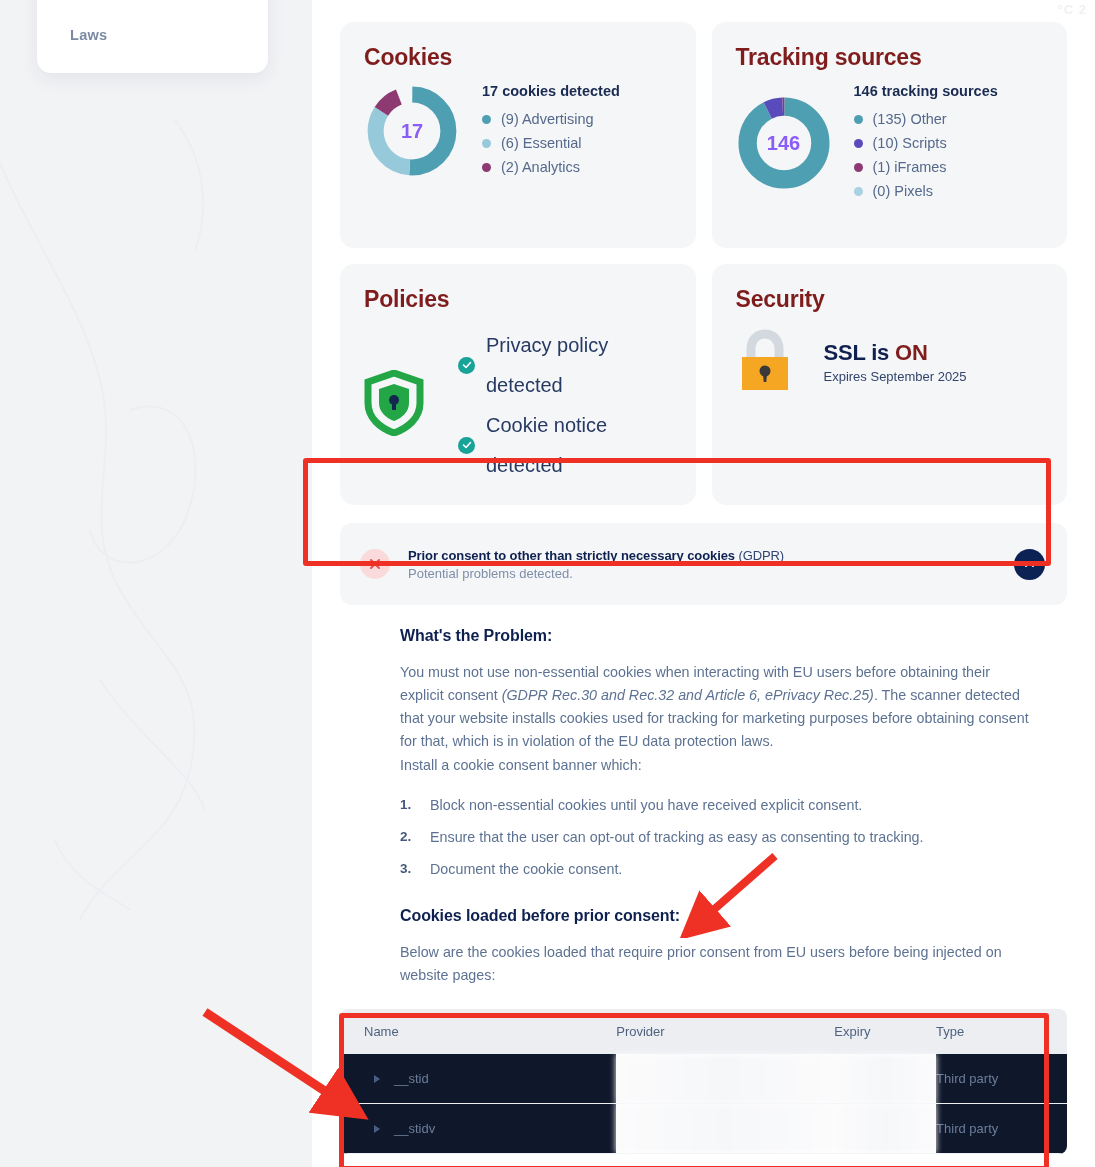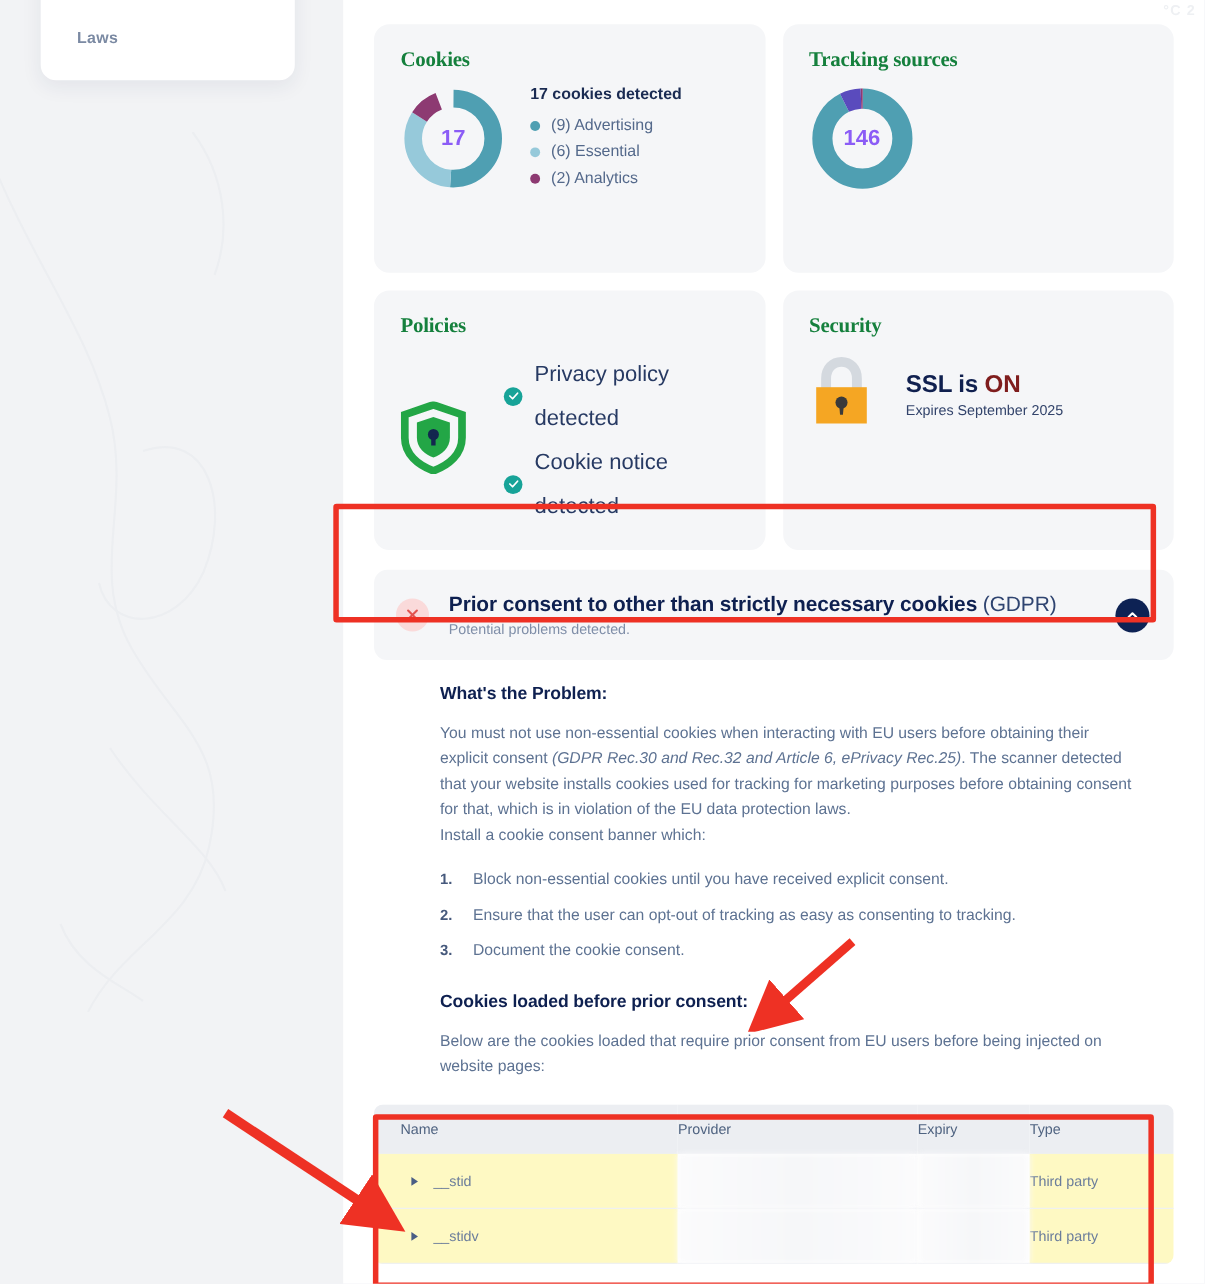--- a/index.html
+++ b/index.html
@@ -45,23 +45,22 @@
   
   .cards-grid {
     display: grid; grid-template-columns: 1fr 1fr; gap: 16px;
   }
   .sum-card {
     background: #f5f6f8; border-radius: 14px; padding: 22px 24px 20px 24px;
     min-height: 226px;
   }
   .sum-card.short { min-height: 181px; }
   .sum-card h2 {
-    font-size: 19px; font-weight: 800; color: #15803d; letter-spacing: -.2px;
+    font-size: 23px; font-weight: 800; color: #7f1d1d; letter-spacing: -.2px;
     margin-bottom: 6px;
-    font-family: Liberation Serif, serif;
   }
   .card-body { display: flex; align-items: center; gap: 22px; margin-top: 12px; }
   .donut-wrap { position: relative; width: 96px; height: 96px; flex: 0 0 96px; }
   .donut-wrap .donut-num {
     position: absolute; inset: 0; display: flex; align-items: center; justify-content: center;
     font-size: 20px; font-weight: 800; color: #8b5cf6;
   }
   .legend-title {
     font-size: 14.5px; font-weight: 700; color: #1a2b52; margin-bottom: 9px;
   }
@@ -93,21 +92,21 @@
   .alert-wrap { margin-top: 18px; }
   .alert-banner {
     background: #f5f6f8; border-radius: 12px; height: 82px;
     display: flex; align-items: center; padding: 0 22px 0 20px; gap: 18px;
   }
   .x-badge {
     width: 30px; height: 30px; border-radius: 50%; background: #fadada;
     display: flex; align-items: center; justify-content: center; flex: 0 0 30px;
   }
   .alert-texts { flex: 1; }
-  .alert-title { font-size: 19px; font-weight: 800; color: #0e2050; letter-spacing: -.1px; }
+  .alert-title { font-size: 13px; font-weight: 800; color: #0e2050; letter-spacing: -.1px; }
   .alert-title .law { font-weight: 400; color: #2f4470; }
   .alert-sub { font-size: 13px; color: #7f8ea8; margin-top: 3px; }
   .collapse-btn {
     width: 31px; height: 31px; border-radius: 50%; background: #0d2254;
     display: flex; align-items: center; justify-content: center; flex: 0 0 31px;
     border: none; cursor: pointer;
   }
 
   
   .detail { padding: 22px 33px 0 60px; }
@@ -126,21 +125,21 @@
   .step-text { font-size: 14.3px; color: #5d7292; }
 
   
   .tbl-wrap { margin-top: 22px; border-radius: 8px; overflow: hidden; }
   table { width: 100%; border-collapse: collapse; }
   thead th {
     background: #eceef2; text-align: left; font-size: 13px; font-weight: 500;
     color: #4f6381; padding: 15px 0 15px 0; border: none;
   }
   tbody td {
-    font-size: 13px; color: #6b7d9b; padding: 17px 0; background: #fef9c3;
+    font-size: 13px; color: #6b7d9b; padding: 17px 0; background: #0f172a;
     border-bottom: 1px solid #eef0f4;
   }
   .col-name { width: 38%; padding-left: 34px !important; }
   .col-prov { width: 30%; }
   .col-exp  { width: 14%; }
   .col-type { width: 18%; }
   thead .col-name { padding-left: 24px !important; }
   .name-cell { display: flex; align-items: center; gap: 14px; }
   .tri { width: 0; height: 0; border-left: 6px solid #4a5e85; border-top: 4.5px solid transparent; border-bottom: 4.5px solid transparent; }
   .blurred {
@@ -215,20 +214,39 @@
           <h2>Tracking sources</h2>
           <div class="card-body">
             <div class="donut-wrap">
               <svg width="96" height="96" viewBox="0 0 42 42" aria-hidden="true">
 
                 <circle cx="21" cy="21" r="15.915" fill="none" stroke="#4f9fb2" stroke-width="8" stroke-dasharray="92.5 7.5" stroke-dashoffset="25"></circle>
                 <circle cx="21" cy="21" r="15.915" fill="none" stroke="#5a4bbd" stroke-width="8" stroke-dasharray="6.8 93.2" stroke-dashoffset="-67.5"></circle>
                 <circle cx="21" cy="21" r="15.915" fill="none" stroke="#8d3a72" stroke-width="8" stroke-dasharray="0.7 99.3" stroke-dashoffset="-74.3"></circle>
               </svg>
               <span class="donut-num">146</span>
+            </div>
+            <div>
+              <div class="legend-title">146 tracking sources</div>
+              <div class="legend-item">
+                <span class="legend-dot" style="background:#4f9fb2"></span>
+                <span>(135) Other</span>
+              </div>
+              <div class="legend-item">
+                <span class="legend-dot" style="background:#5a4bbd"></span>
+                <span>(10) Scripts</span>
+              </div>
+              <div class="legend-item">
+                <span class="legend-dot" style="background:#8d3a72"></span>
+                <span>(1) iFrames</span>
+              </div>
+              <div class="legend-item">
+                <span class="legend-dot" style="background:#a8d2e1"></span>
+                <span>(0) Pixels</span>
+              </div>
             </div>
           </div>
         </div>
 
         <div class="sum-card short">
           <h2>Policies</h2>
           <div class="policy-body">
             <span>
               <svg width="60" height="66" viewBox="0 0 60 66" aria-hidden="true">
                 <path d="M30 3 L56 12 V33 C56 48 44 58 30 63 C16 58 4 48 4 33 V12 Z" fill="none" stroke="#23a646" stroke-width="7"></path>

